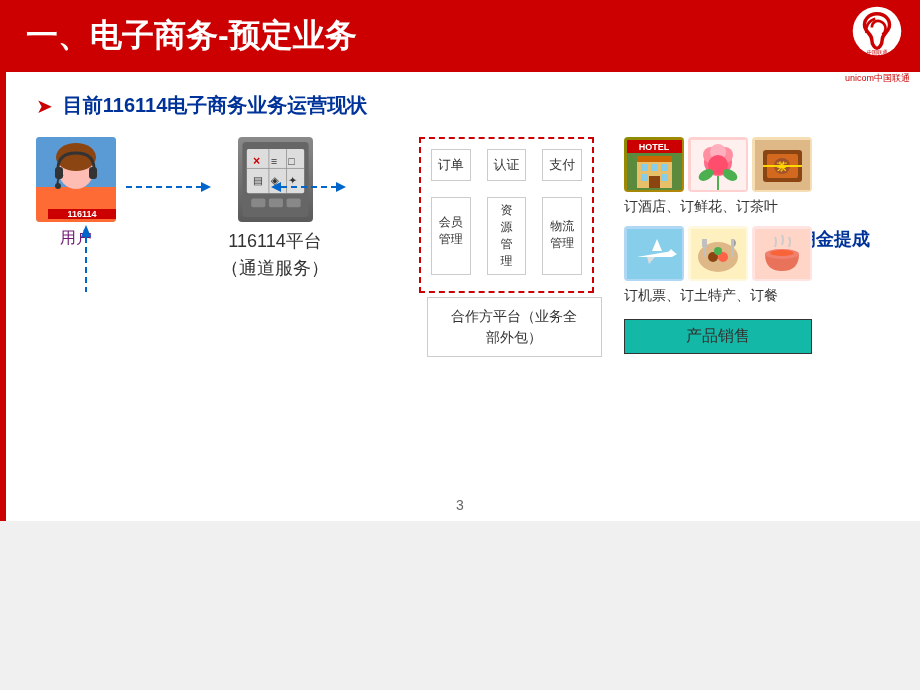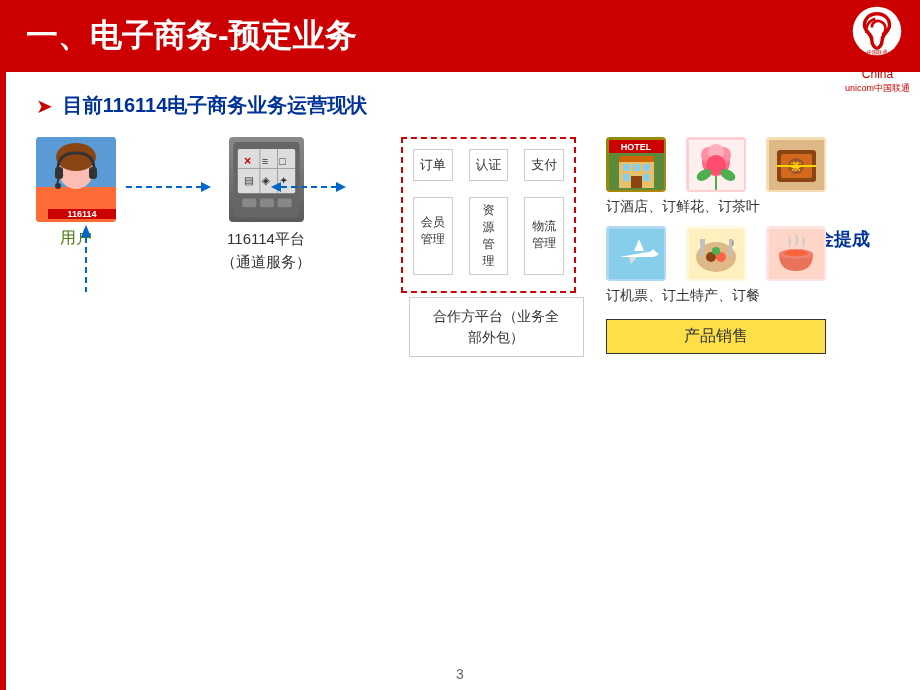--- a/index.html
+++ b/index.html
@@ -7,21 +7,21 @@
       width: 920px;
       height: 690px;
       background: #f0f0f0;
       font-family: 'SimHei', 'Microsoft YaHei', Arial, sans-serif;
       overflow: hidden;
       position: relative;
     }
 
     .slide {
       width: 920px;
-      height: 690px;
+      height: 521px;
       background: #ffffff;
       position: relative;
     }
 
     
     .left-stripe {
       position: absolute;
       left: 0;
       top: 0;
       width: 6px;
@@ -117,21 +117,21 @@
       background: linear-gradient(135deg, #4a90d9 0%, #7bc8f0 40%, #f5a623 70%, #e8734a 100%);
       border-radius: 4px;
       display: flex;
       align-items: center;
       justify-content: center;
       position: relative;
       overflow: hidden;
     }
 
     .user-label {
-      color: #4d7c0f;
+      color: #701a75;
       font-size: 16px;
       margin-top: 6px;
     }
 
     
     .platform-section {
       display: flex;
       flex-direction: column;
       align-items: center;
       margin-right: 10px;
@@ -198,21 +198,21 @@
 
     
     .right-section {
       display: flex;
       flex-direction: column;
       margin-left: 10px;
     }
 
     .icons-row {
       display: flex;
-      gap: 20px;
+      gap: 4px;
       margin-bottom: 6px;
     }
 
     .icon-item {
       display: flex;
       flex-direction: column;
       align-items: center;
     }
 
     .icons-text-row {
@@ -224,21 +224,21 @@
       white-space: nowrap;
     }
 
     .product-sales-box {
       border: 1px solid #333;
       padding: 6px 20px;
       text-align: center;
       font-size: 16px;
       color: #333;
       margin-top: 4px;
-      background: #fde047;
+      background: #14b8a6;
     }
 
     
     .page-number {
       position: absolute;
       bottom: 8px;
       left: 50%;
       transform: translateX(-50%);
       color: #666;
       font-size: 14px;
@@ -270,21 +270,21 @@
     <svg class="logo-circle" viewBox="0 0 60 60" width="60" height="60">
 
       <circle cx="30" cy="30" r="28" fill="white"></circle>
 
       <path d="M30 10 C20 10, 14 18, 16 26 C18 32, 24 34, 24 40 C24 46, 28 50, 30 50 C32 50, 36 46, 36 40 C36 34, 42 32, 44 26 C46 18, 40 10, 30 10 Z" fill="none" stroke="#cc0000" stroke-width="4"></path>
       <path d="M24 26 C24 20, 30 16, 36 20 C42 24, 40 32, 36 34" fill="none" stroke="#cc0000" stroke-width="3"></path>
       <path d="M18 32 C16 26, 20 18, 28 16" fill="none" stroke="#cc0000" stroke-width="3"></path>
       <text x="30" y="56" text-anchor="middle" font-size="6" fill="#cc0000">中国联通</text>
     </svg>
     <div style="font-size:9px; color:#cc0000; text-align:center; line-height:1.3; margin-top:-5px;">
-      <div style="font-size:12px; color:#cc0000;margin-top:15px;">China</div>
+      <div style="font-size:16px; color:#cc0000;">China</div>
       <div style="font-size:9px; color:#cc0000;">unicom中国联通</div>
     </div>
   </div>
 
   <div class="content">
 
     <div class="subtitle-row">
       <span class="arrow-marker">➤</span>
       <span class="subtitle-text">目前116114电子商务业务运营现状</span>
     </div>
@@ -355,21 +355,21 @@
               <text x="52" y="26" fill="#333" font-size="12">□</text>
               <text x="12" y="48" fill="#333" font-size="12">▤</text>
               <text x="32" y="48" fill="#333" font-size="12">◈</text>
               <text x="52" y="48" fill="#333" font-size="12">✦</text>
 
               <rect x="10" y="64" width="16" height="10" rx="2" fill="#888"></rect>
               <rect x="30" y="64" width="16" height="10" rx="2" fill="#888"></rect>
               <rect x="50" y="64" width="16" height="10" rx="2" fill="#888"></rect>
             </svg>
           </div>
-          <div class="platform-label" style="font-size:15px;text-align:center;color:#333;margin-top:6px;line-height:1.5;">
+          <div class="platform-label" style="font-size:18px;text-align:center;color:#333;margin-top:6px;line-height:1.5;">
             <span>116114平台<br>（通道服务）</span>
           </div>
         </div>
 
         <div style="width:80px;"></div>
 
         <div class="partner-box-wrapper">
           <div class="partner-box">
             <div class="partner-grid">
               <div class="partner-cell">订单</div>

